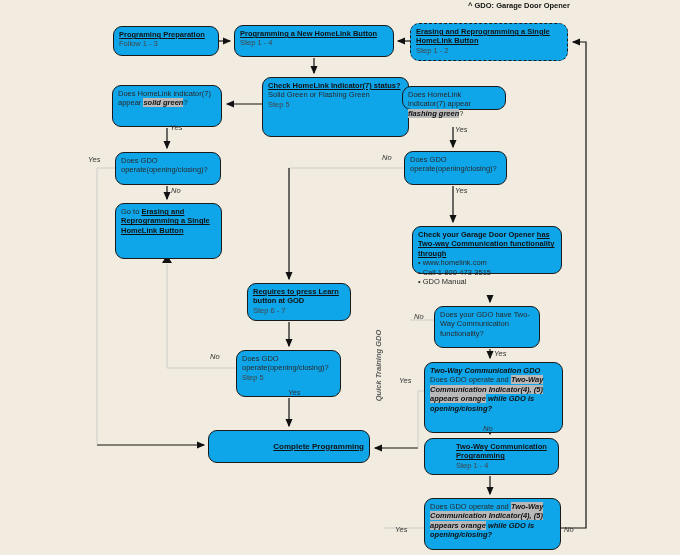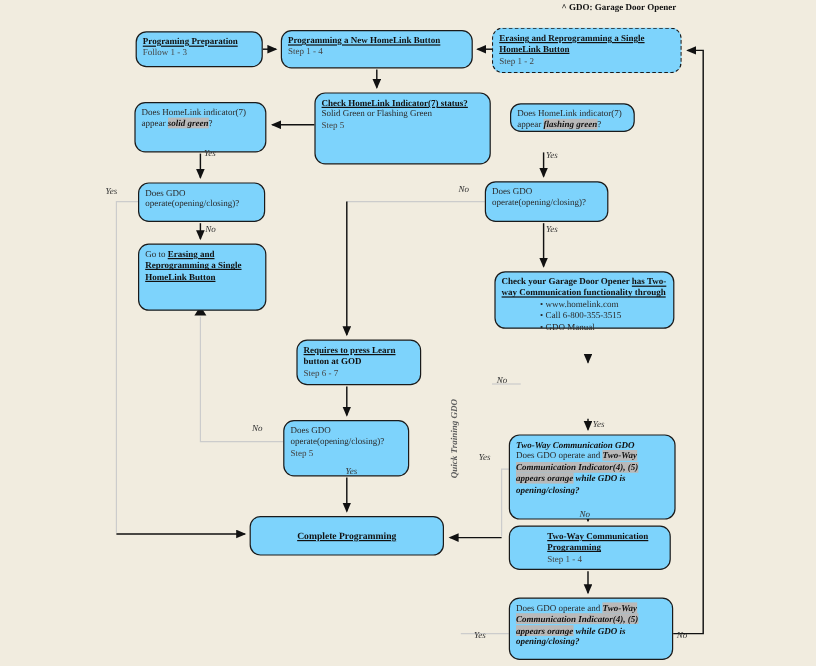--- a/index.html
+++ b/index.html
@@ -1,42 +1,42 @@
 <!DOCTYPE html>
 <html><head>
 <meta charset="utf-8">
 <style>
   html,body{margin:0;padding:0;}
   #canvas{
     position:relative;width:680px;height:555px;
     background:#f1ecdf;overflow:hidden;
-    font-family:Liberation Serif, serif;
+    font-family:Liberation Sans, sans-serif;
     color:#1c1c1c;
   }
   .node{
     position:absolute;box-sizing:border-box;
-    background:#7dd3fc;border:1.4px solid #1a1a1a;border-radius:9px;
+    background:#0ea5e9;border:1.4px solid #1a1a1a;border-radius:9px;
     padding:3px 5px;font-size:7.5px;line-height:1.25;color:#2a2a2a;
   }
   .node.dashed{border-style:dashed;}
   .t{font-weight:bold;text-decoration:underline;color:#111;}
   .bold{font-weight:bold;color:#111;}
   .step{color:#454545;}
   .hl{background:#b9b9b9;font-style:italic;font-weight:bold;color:#111;}
   .ital{font-style:italic;font-weight:bold;color:#111;}
   .lbl{position:absolute;font-size:7.5px;font-style:italic;color:#333;}
-  .bul{display:block;margin-left:32px;}
+  .bul{display:block;}
   .bul .dot{margin-right:2px;}
   #note{position:absolute;left:468px;top:1px;font-size:7.5px;font-weight:bold;color:#111;}
   #sideLabel{
     position:absolute;left:327px;top:361px;width:102px;text-align:center;
     transform:rotate(-90deg);font-size:7.5px;font-style:italic;font-weight:bold;color:#5d5d5d;
   }
   svg.wires{position:absolute;left:0;top:0;pointer-events:none;}
-  .center-box{display:flex;align-items:center;justify-content:center;text-align:center;}
+  .center-box{display:flex;align-items:center;justify-content:flex-end;text-align:center;}
 </style>
 </head>
 <body>
 
 <div id="canvas">
 
   <svg class="wires" width="680" height="555" viewBox="0 0 680 555">
     <defs>
       <marker id="ah" markerWidth="9" markerHeight="8" refX="6" refY="3" orient="auto">
         <path d="M0,0 L7,3 L0,6 z" fill="#111"></path>
@@ -98,43 +98,46 @@
   <div class="node" style="left:262px;top:77px;width:147px;height:60px;">
     <span class="t">Check HomeLink Indicator(7) status?</span><br>
     <span>Solid Green or Flashing Green</span><br>
     <span class="step">Step 5</span>
   </div>
 
   <div class="node" style="left:112px;top:85px;width:110px;height:42px;">
     <span>Does HomeLink indicator(7) appear </span><span class="hl">solid green</span><span>?</span>
   </div>
 
-  <div class="node" style="left:402px;top:86px;width:104px;height:24px;margin-left:23px;">
+  <div class="node" style="left:402px;top:86px;width:104px;height:24px;">
     <span>Does HomeLink indicator(7) appear </span><span class="hl">flashing green</span><span>?</span>
   </div>
 
   <div class="node" style="left:115px;top:152px;width:106px;height:33px;">
     <span>Does GDO operate(opening/closing)?</span>
   </div>
 
   <div class="node" style="left:115px;top:203px;width:107px;height:56px;">
     <span>Go to </span><span class="t">Erasing and Reprogramming a Single HomeLink Button</span>
   </div>
 
   <div class="node" style="left:404px;top:151px;width:103px;height:34px;">
     <span>Does GDO operate(opening/closing)?</span>
   </div>
 
   <div class="node" style="left:412px;top:226px;width:150px;height:48px;">
     <span class="bold">Check your Garage Door Opener </span><span class="t">has Two-way Communication functionality through</span>
     <span class="bul"><span class="dot">•</span><span>www.homelink.com</span></span>
-    <span class="bul"><span class="dot">•</span><span>Call 6-800-355-3515</span></span>
+    <span class="bul"><span class="dot">•</span><span>Call 1-800-473-3515</span></span>
     <span class="bul"><span class="dot">•</span><span>GDO Manual</span></span>
   </div>
 
+  <div class="node" style="left:434px;top:306px;width:106px;height:42px;">
+    <span>Does your GDO have Two-Way Communication functionality?</span>
+  </div>
 
   <div class="node" style="left:424px;top:362px;width:139px;height:71px;">
     <span class="ital">Two-Way Communication GDO</span><br>
     <span>Does GDO operate and </span><span class="hl">Two-Way Communication Indicator(4), (5)</span><span> </span><span class="hl">appears orange</span><span class="ital"> while GDO is opening/closing?</span>
   </div>
 
   <div class="node" style="left:247px;top:283px;width:104px;height:38px;">
     <span class="t">Requires to press Learn</span><br>
     <span class="bold">button at GOD</span><br>
     <span class="step">Step 6 - 7</span>

